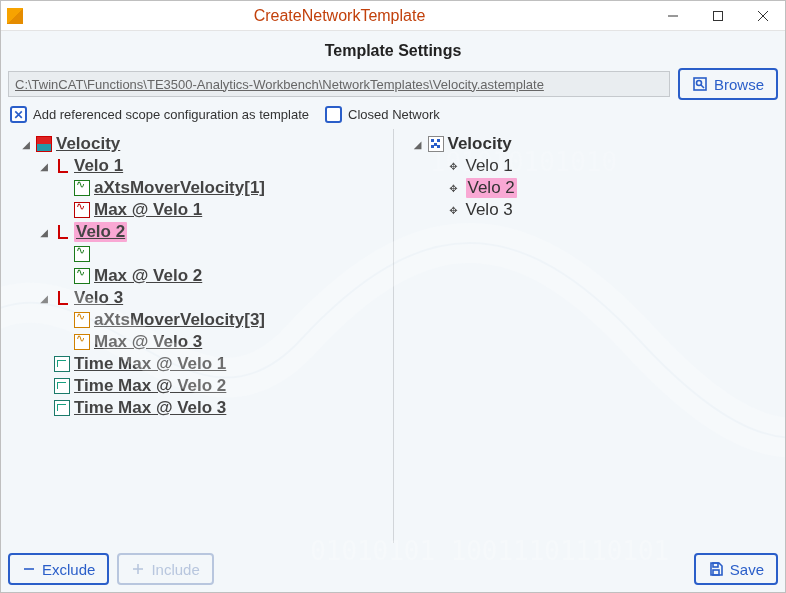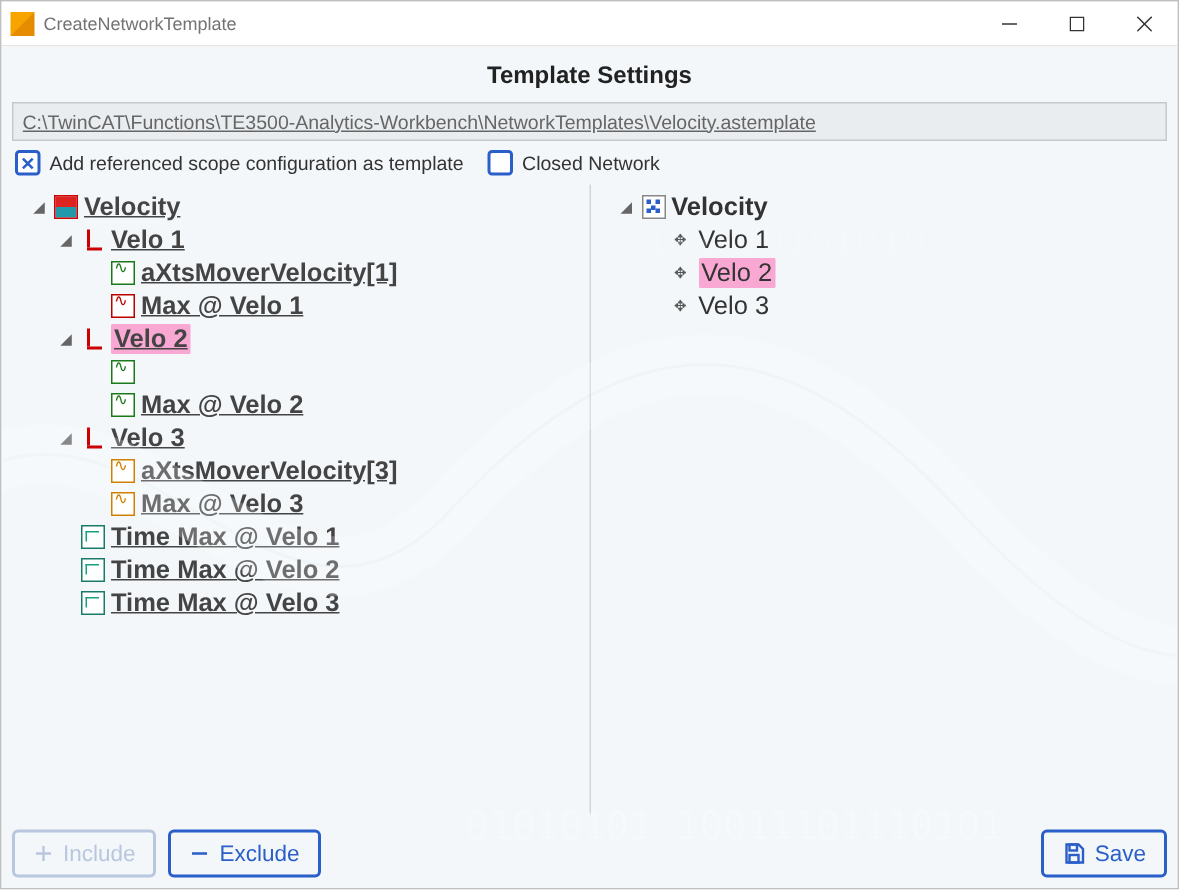--- a/index.html
+++ b/index.html
@@ -22,21 +22,21 @@
     background: #fff;
     display: flex; align-items: center;
     padding-left: 6px;
     border-bottom: 1px solid #e4e4e4;
   }
   .app-icon {
     width: 16px; height: 16px;
     background: linear-gradient(135deg,#f7a300 0 50%,#e58c00 50% 100%);
     margin-right: 6px;
   }
-  .title-text { flex: 1; font-size: 12px; color:#737373;}
+  .title-text { flex: 1; font-size: 16px; color:#c2410c;text-align:center;}
   .win-btns { display:flex; }
   .win-btn {
     width: 45px; height: 29px; display:flex; align-items:center; justify-content:center;
     font-size:14px; color:#333;
   }
 
   .client {
     flex:1;
     background-color:#f3f7fa;
     position:relative;
@@ -174,20 +174,28 @@
       <path d="M-50,310 C80,180 180,440 300,310 S520,180 640,310 840,440 900,310" stroke="#ffffff" stroke-width="40" fill="none" opacity="0.9"></path>
       <path d="M-50,310 C80,180 180,440 300,310 S520,180 640,310 840,440 900,310" stroke="#e7eef4" stroke-width="2" fill="none"></path>
       <text x="310" y="530" fill="#ffffff" font-size="26" font-family="monospace" opacity="0.9">01010101 10011101110101</text>
       <text x="430" y="140" fill="#ffffff" font-size="26" font-family="monospace" opacity="0.5">101010101010</text>
     </svg>
 
     <div class="heading">Template Settings</div>
 
     <div class="path-row">
       <input class="path-input" readonly="" value="C:\TwinCAT\Functions\TE3500-Analytics-Workbench\NetworkTemplates\Velocity.astemplate" style="">
+      <button class="btn">
+        <svg width="16" height="16">
+            <rect x="2" y="2" width="12" height="12"></rect>
+            <circle cx="7" cy="7" r="2.5"></circle>
+            <line x1="9" y1="9" x2="12" y2="12"></line>
+          </svg>
+        <span>Browse</span>
+      </button>
     </div>
 
     <div class="check-row">
       <span style="display:flex;align-items:center;gap:6px;">
         <span class="chk">✕</span>
         <span>Add referenced scope configuration as template</span>
       </span>
       <span style="display:flex;align-items:center;gap:6px;">
         <span class="chk unchecked">✕</span>
         <span>Closed Network</span>
@@ -285,32 +293,32 @@
           </div>
         <div class="node lvl-1">
             <span class="expander"></span>
             <span class="icon icon-arrows">✥</span>
             <span class="label">Velo 3</span>
           </div>
       </div>
     </div>
 
     <div class="footer">
+      <button class="btn">
+        <svg width="14" height="14">
+            <line x1="2" y1="7" x2="12" y2="7"></line>
+          </svg>
+        <span>Exclude</span>
+      </button>
       <button class="btn disabled">
         <svg width="14" height="14">
             <line x1="7" y1="2" x2="7" y2="12"></line>
             <line x1="2" y1="7" x2="12" y2="7"></line>
           </svg>
         <span>Include</span>
-      </button>
-      <button class="btn">
-        <svg width="14" height="14">
-            <line x1="2" y1="7" x2="12" y2="7"></line>
-          </svg>
-        <span>Exclude</span>
       </button>
       <div class="spacer"></div>
       <button class="btn">
         <svg width="16" height="16">
             <path d="M3 2h8l3 3v9H3z"></path>
             <rect x="5" y="2" width="5" height="4"></rect>
             <rect x="5" y="9" width="6" height="5"></rect>
           </svg>
         <span>Save</span>
       </button>

